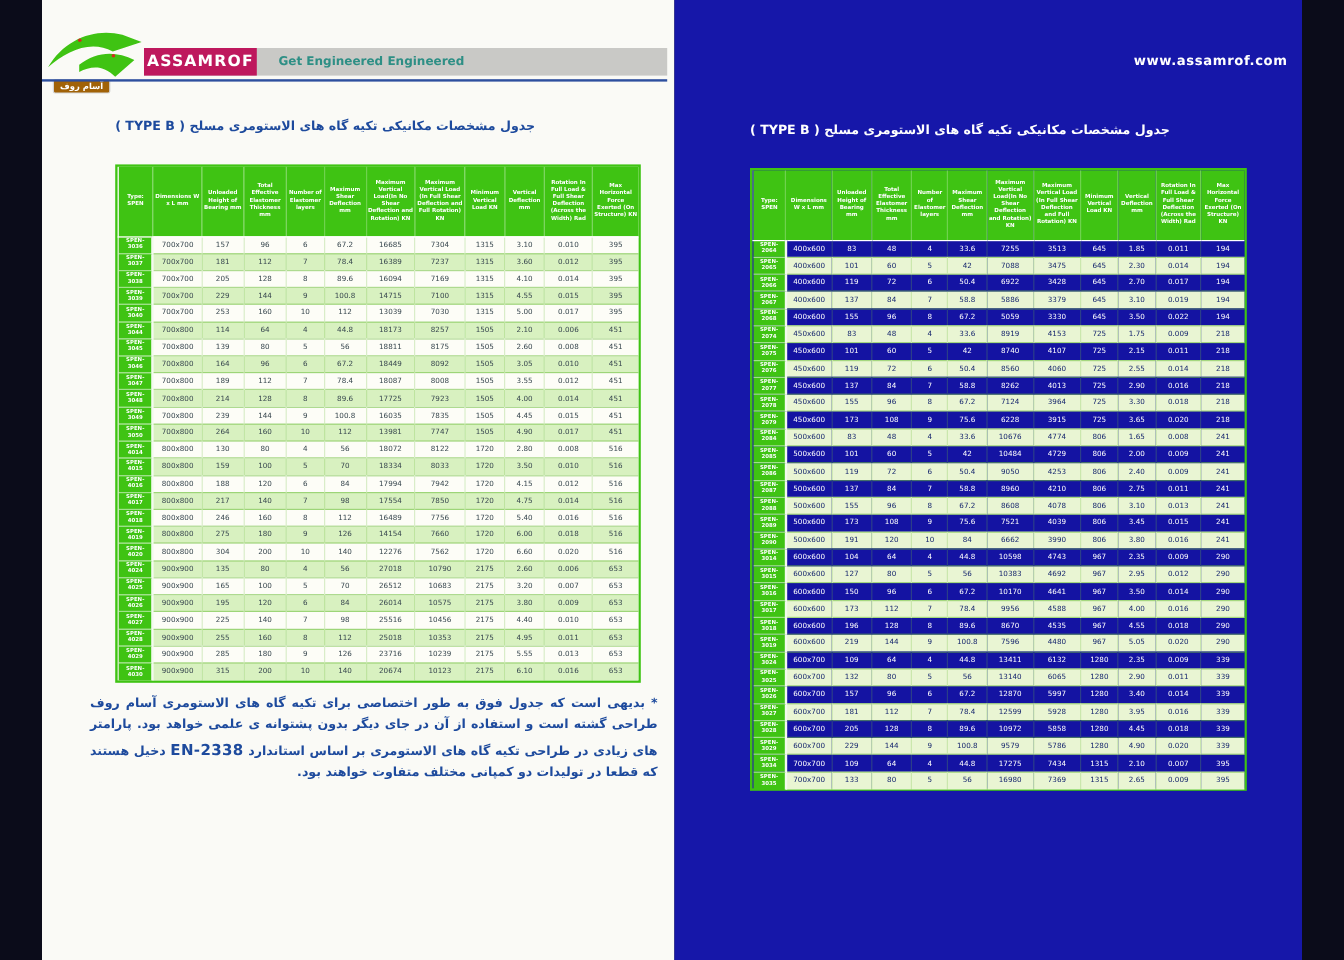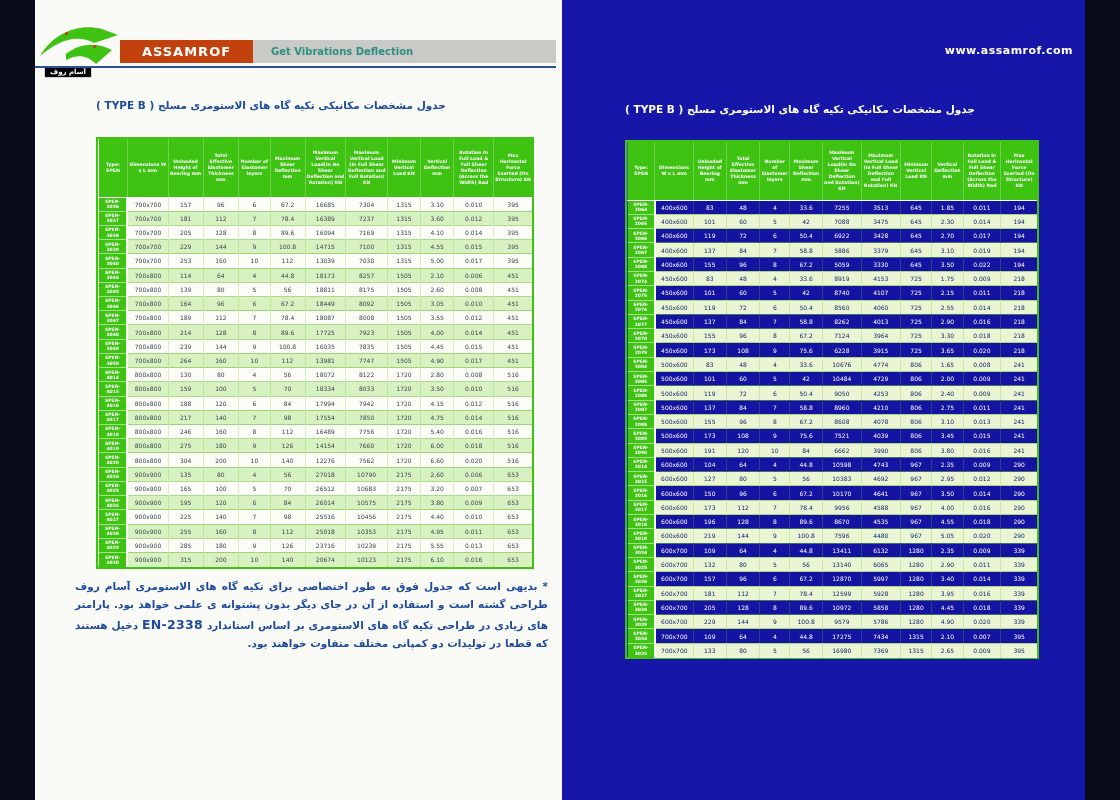--- a/index.html
+++ b/index.html
@@ -10,30 +10,30 @@
   }
   .page{position:absolute;top:0;height:800px}
   .page-left{left:35px;width:527px;background:#fafaf6}
   .page-right{left:562px;width:523px;background:#1617a9}
 
   
   .logo-box{position:absolute;left:3px;top:20px;width:82px;height:58px}
   .logo-box svg{position:absolute;left:0;top:0}
   .logo-dot{position:absolute;width:3px;height:3px;border-radius:50%;background:#d22c1e}
   .logo-label{
-    position:absolute;left:6px;bottom:0;background:#000000;color:#fff;
+    position:absolute;left:6px;bottom:0;background:#a16207;color:#fff;
     border:1px solid #d5d5d5;border-radius:2px;font-size:7px;font-weight:bold;
     padding:1px 5px;direction:rtl;white-space:nowrap;
   }
   .header-bar{
     position:absolute;left:85px;top:40px;width:436px;height:23px;
     background:#c9c9c6;display:flex;align-items:center;
   }
   .brand-box{
-    width:133px;height:100%;background:#c2410c;color:#fff;display:flex;
+    width:94px;height:100%;background:#be185d;color:#fff;display:flex;
     align-items:center;justify-content:center;font-weight:bold;font-size:13px;
     letter-spacing:1px;
   }
   .tagline{margin-left:18px;color:#2e8f85;font-size:10px;font-weight:bold}
   .header-rule{position:absolute;left:0;top:66px;width:521px;height:2px;background:#2d4f9e}
   .site-url{position:absolute;right:12px;top:44px;color:#fff;font-weight:bold;font-size:11px;letter-spacing:.5px}
 
   
   .table-title{
     position:absolute;text-align:left;direction:rtl;font-weight:bold;font-size:10.5px;
@@ -96,21 +96,21 @@
       <path d="M2,36 C16,12 42,3 64,9 L80,15 L56,23 C38,13 18,22 2,36 Z" fill="#3fc313"></path>
       <path d="M28,34 C42,23 58,22 74,30 L58,44 C48,34 38,35 28,40 Z" fill="#3fc313"></path>
     </svg>
     <div class="logo-dot" style="left:27px;top:12px"></div>
     <div class="logo-dot" style="left:55px;top:25px"></div>
     <div class="logo-label">آسام روف</div>
   </div>
 
   <div class="header-bar">
     <div class="brand-box">ASSAMROF</div>
-    <div class="tagline">Get Vibrations Deflection</div>
+    <div class="tagline">Get Engineered Engineered</div>
   </div>
   <div class="header-rule"></div>
 
   <div class="table-title title-left">جدول مشخصات مکانیکی تکیه گاه های الاستومری مسلح ( TYPE B )</div>
 
   <div class="table-wrap wrap-left">
       <table class="spec-table">
         <colgroup>
           <col style="width: 6.8%;">
           <col style="width: 9.6%;">

